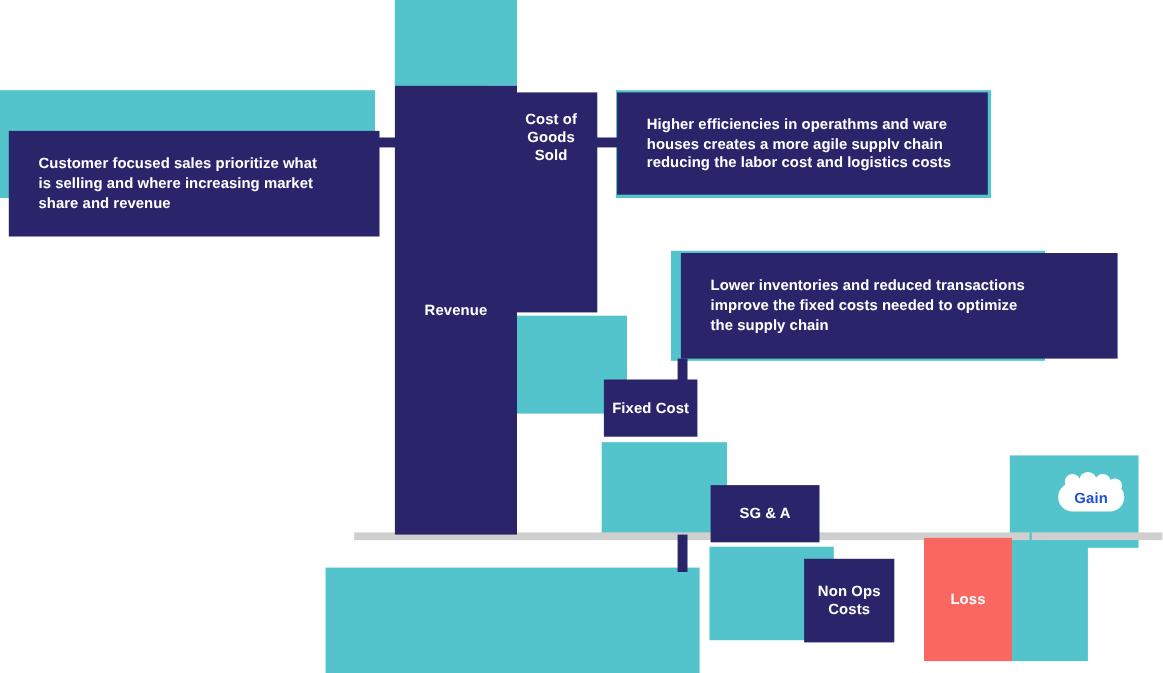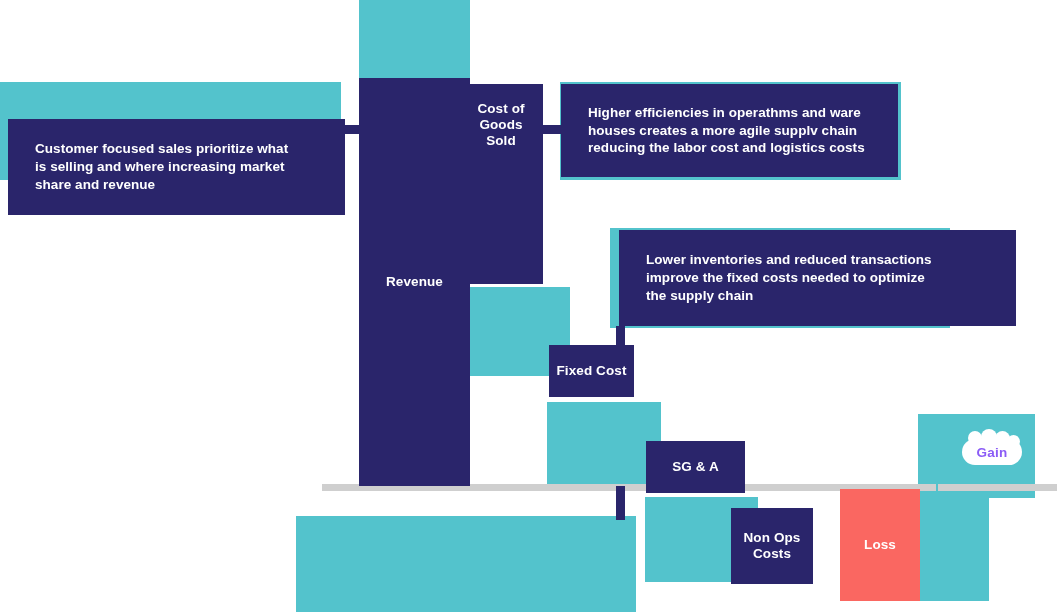--- a/index.html
+++ b/index.html
@@ -48,21 +48,21 @@
 
   
   .gain-pill {
     background: #ffffff;
     border-radius: 13px;
     display: flex;
     align-items: center;
     justify-content: center;
   }
   .gain-pill span {
-    color: #8b5cf6;
+    color: #1d4ed8;
     font-size: 13.5px;
     font-weight: bold;
     letter-spacing: 0.2px;
   }
   .gain-flame {
     background: #ffffff;
     border-radius: 50%;
   }
 
   

